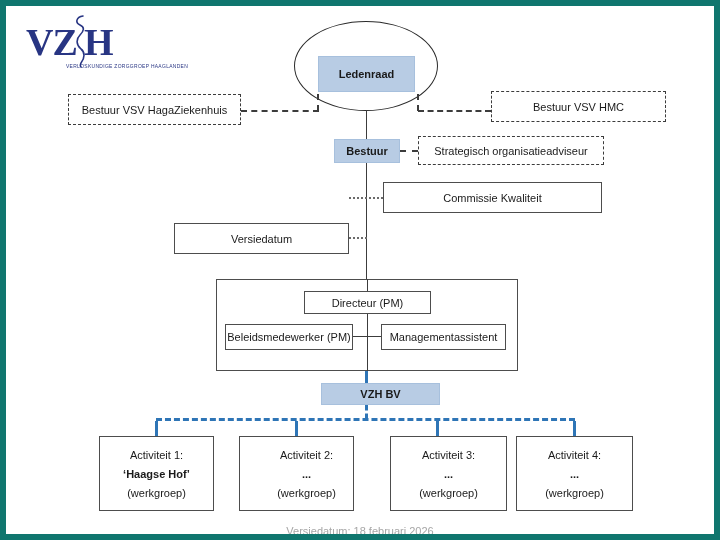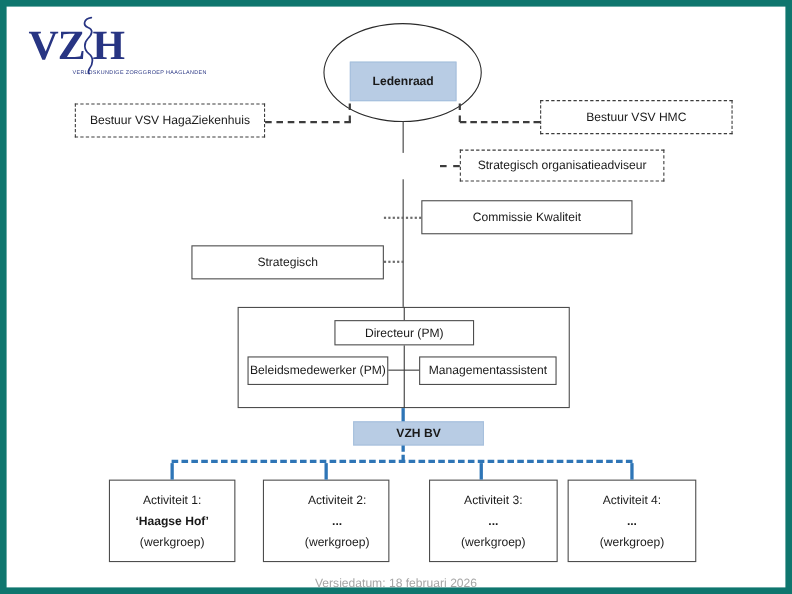--- a/index.html
+++ b/index.html
@@ -74,24 +74,25 @@
     </div>
     <div class="logo-tagline">VERLOSKUNDIGE ZORGGROEP HAAGLANDEN</div>
   </div>
 
   <div class="ellipse" style="left:288px; top:15px; width:144px; height:90px;"></div>
   <div class="box bluebox" style="left:312px; top:50px; width:97px; height:36px;">Ledenraad</div>
 
   <div class="box dashedbox" style="left:62px; top:88px; width:173px; height:31px;">Bestuur VSV HagaZiekenhuis</div>
   <div class="box dashedbox" style="left:485px; top:85px; width:175px; height:31px;">Bestuur VSV HMC</div>
 
+  <div class="box bluebox" style="left:328px; top:133px; width:66px; height:24px;">Bestuur</div>
   <div class="box dashedbox" style="left:412px; top:130px; width:186px; height:29px;">Strategisch organisatieadviseur</div>
 
-  <div class="box solid" style="left:377px; top:176px; width:192px; height:31px;">Commissie Kwaliteit</div>
-  <div class="box solid" style="left:168px; top:217px; width:175px; height:31px;">Strategisch</div>
+  <div class="box solid" style="left:377px; top:176px; width:219px; height:31px;">Commissie Kwaliteit</div>
+  <div class="box solid" style="left:168px; top:217px; width:175px; height:31px;">Versiedatum</div>
 
   <div class="box solid" style="left:210px; top:273px; width:302px; height:92px; background:transparent;"></div>
   <div class="box solid" style="left:298px; top:285px; width:127px; height:23px;">Directeur (PM)</div>
   <div class="box solid" style="left:219px; top:318px; width:128px; height:26px;">Beleidsmedewerker (PM)</div>
   <div class="box solid" style="left:375px; top:318px; width:125px; height:26px;">Managementassistent</div>
 
   <div class="box bluebox" style="left:315px; top:377px; width:119px; height:22px;">VZH BV</div>
 
   <div class="activity" style="left:93px; top:430px; width:115px; height:75px;">
     <div class="act-title">Activiteit 1:</div>

